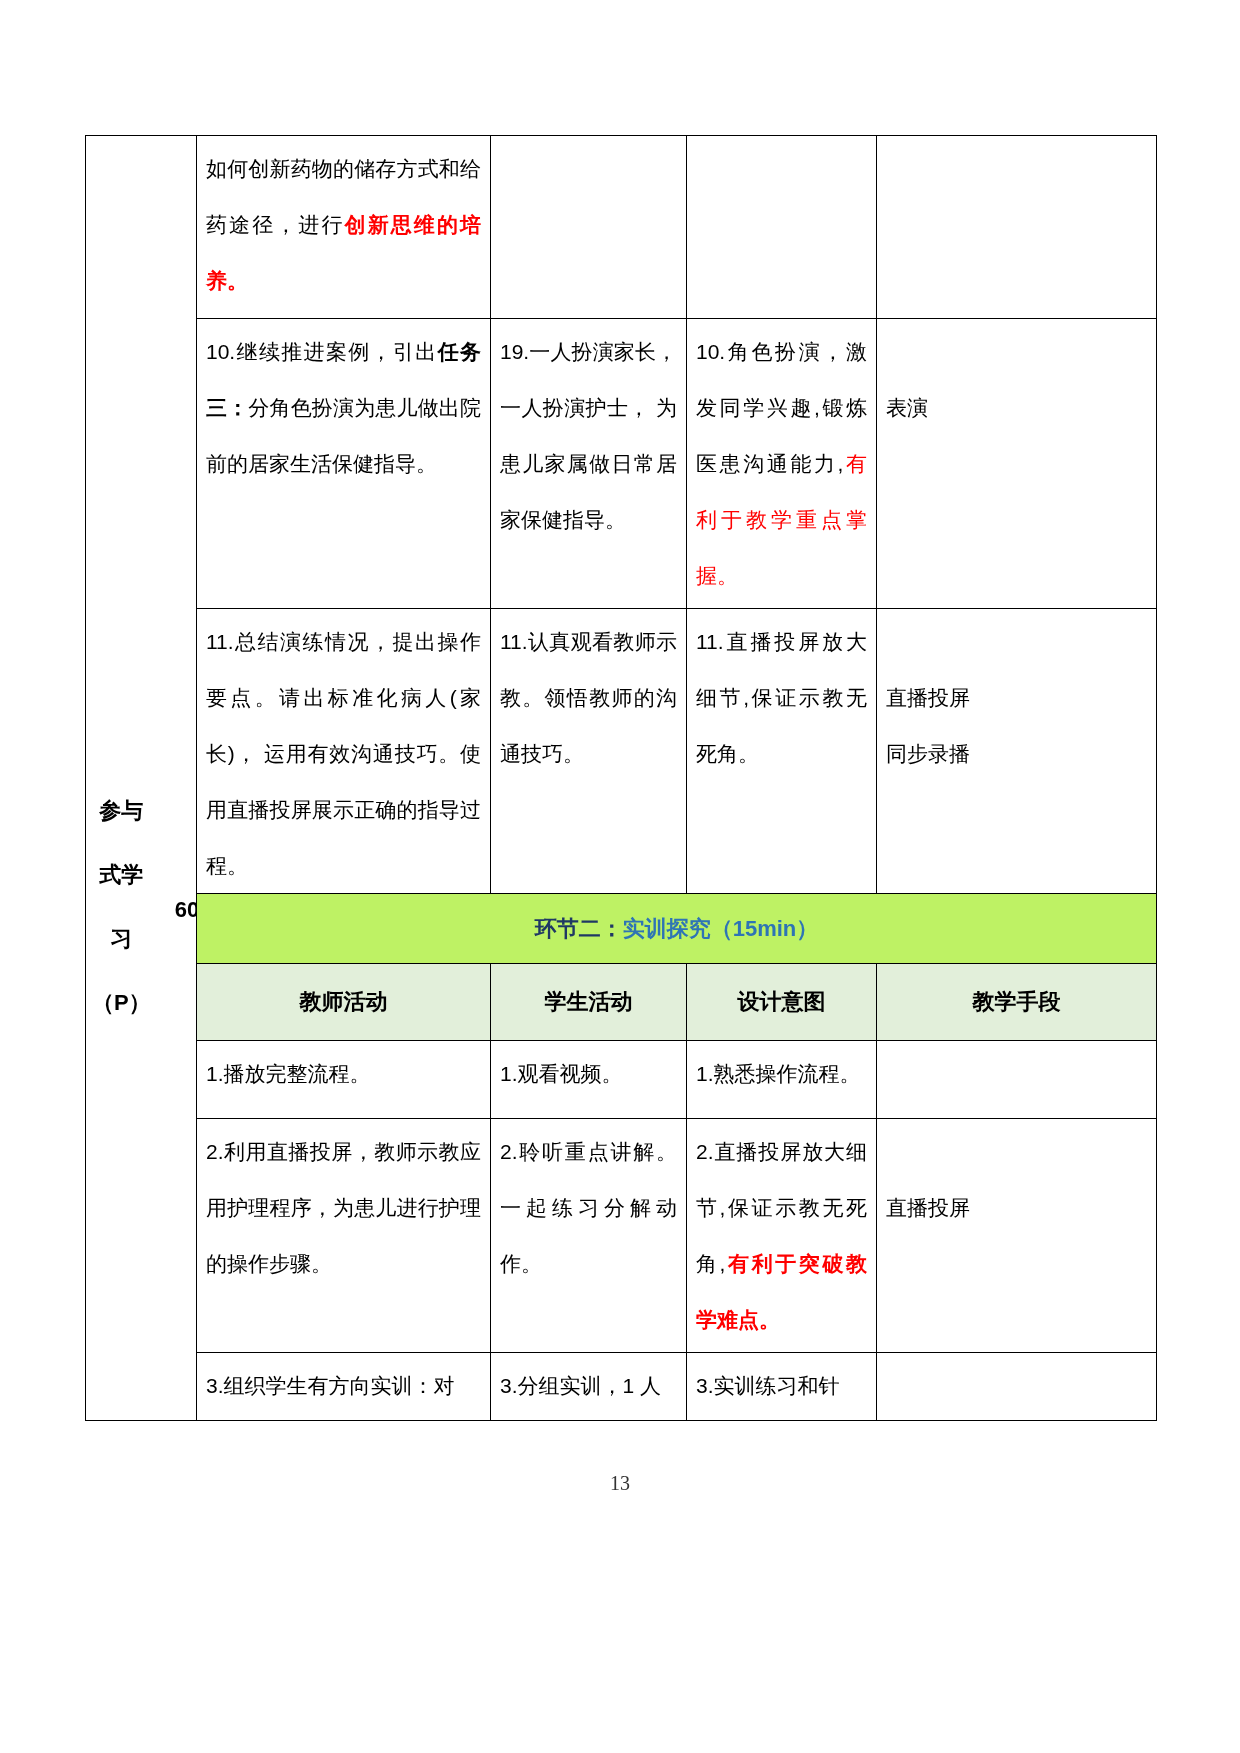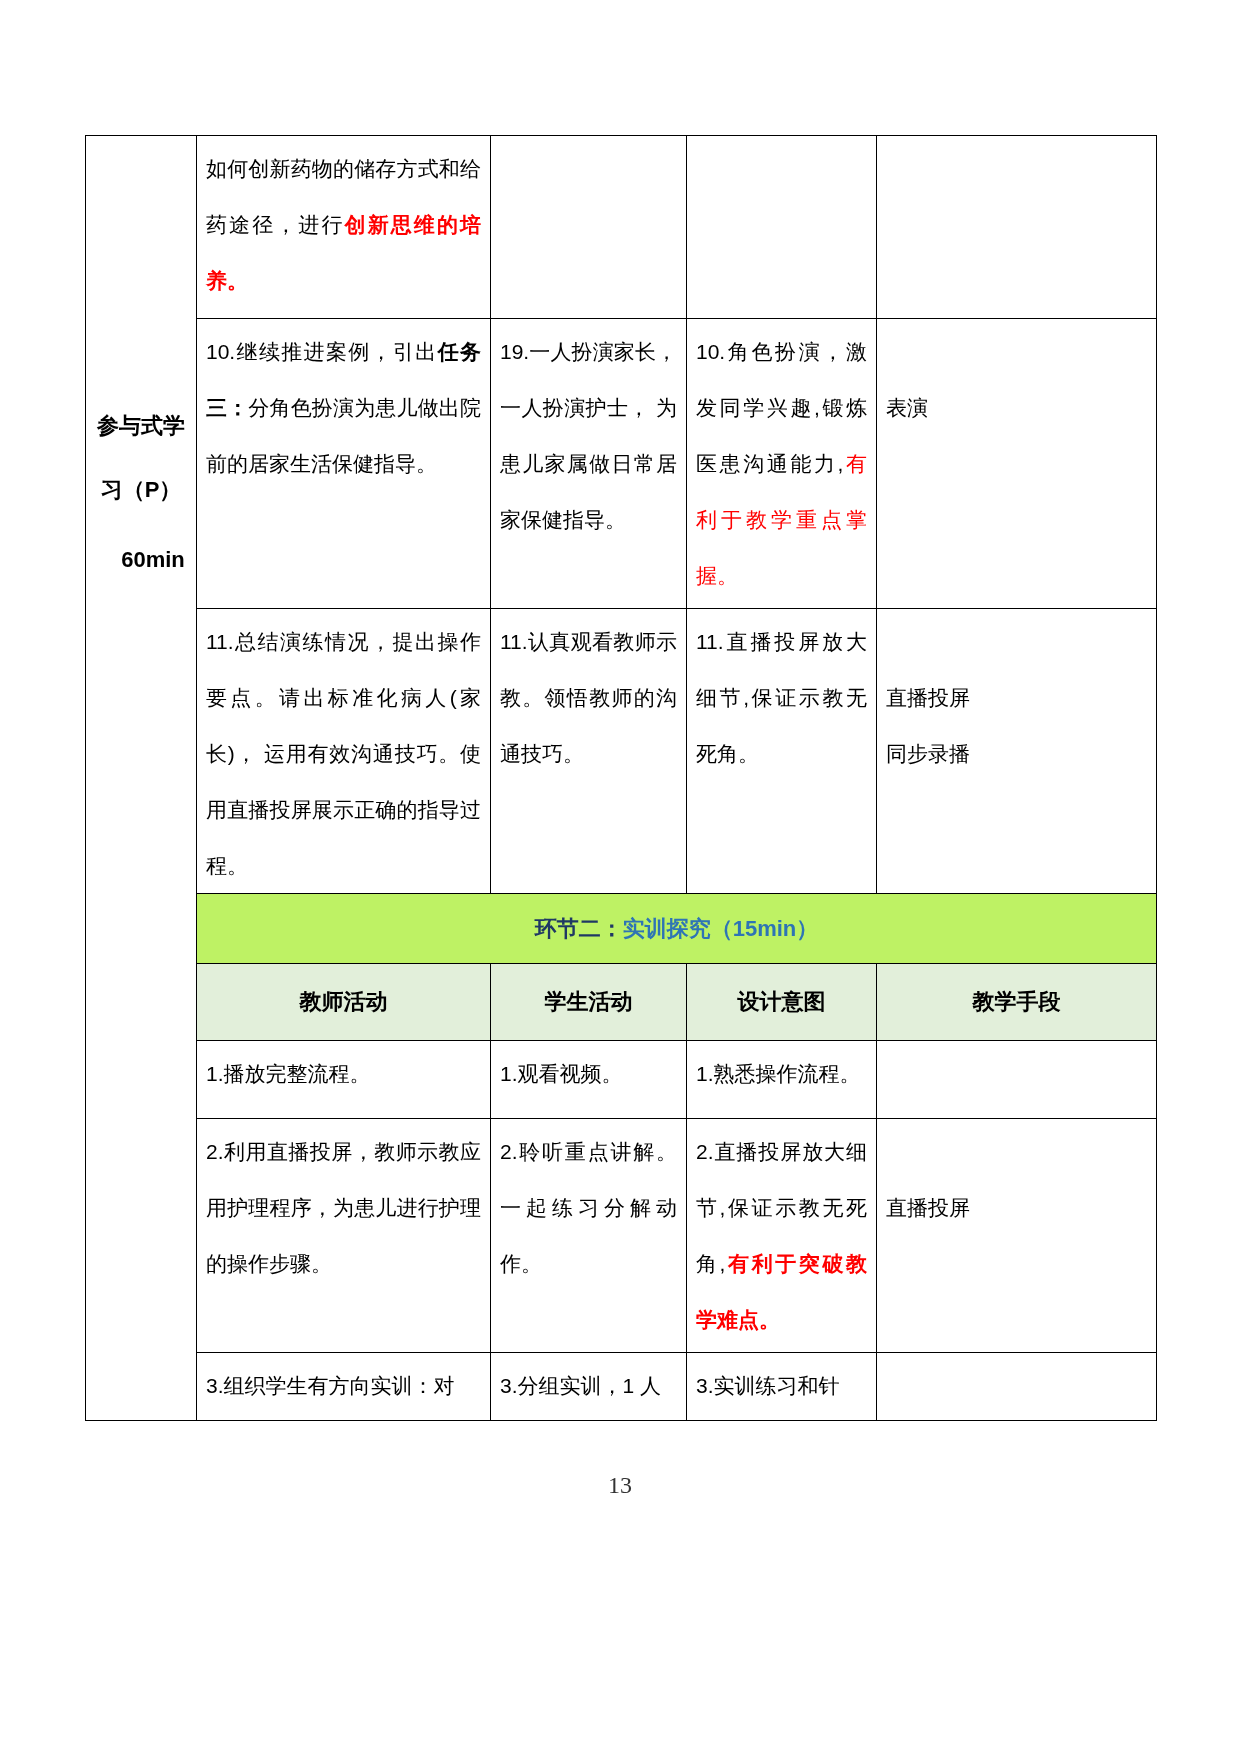--- a/index.html
+++ b/index.html
@@ -21,21 +21,21 @@
     border-right:1.5px solid #000;
     border-bottom:1.5px solid #000;
     font-size:21px; line-height:56px;
     padding:5px 9px 8px 9px;
     overflow:hidden;
     text-align:justify;
   }
   .cell.method { text-align:left; white-space:pre-line; }
   .left-cell {
     grid-column:1; grid-row:1 / span 8;
-    display:flex; flex-direction:column; align-items:center;
+    display:flex; flex-direction:row; align-items:center;
     padding:258px 6px 0 6px;
     font-weight:bold; font-size:22px; line-height:64px;
     text-align:center;
   }
   .left-cell .sub { margin-top:6px;margin-left:24px; }
   .section-banner {
     grid-column:2 / span 4;
     background:#bef264;
     display:flex; align-items:center; justify-content:center;
     font-weight:bold; font-size:22px;
@@ -51,21 +51,21 @@
   }
   .bold { font-weight:bold; }
   .red { color:#FF0000; }
   .red-bold { color:#FF0000; font-weight:bold; }
   .title-dark { color:#1F3864; }
   .title-blue { color:#2E74B5; }
   .page-footer {
     position:absolute; top:1472px; left:0; width:100%;
     text-align:center;
     font-family:"Liberation Serif","DejaVu Serif",serif;
-    font-size:24px; color:#333;
+    font-size:20px; color:#333;
   }
 </style>
 </head>
 <body>
 
 <div class="lesson-table">
 
   <div class="cell left-cell">
     <div>参与式学习（P）</div>
     <div class="sub">60min</div>

